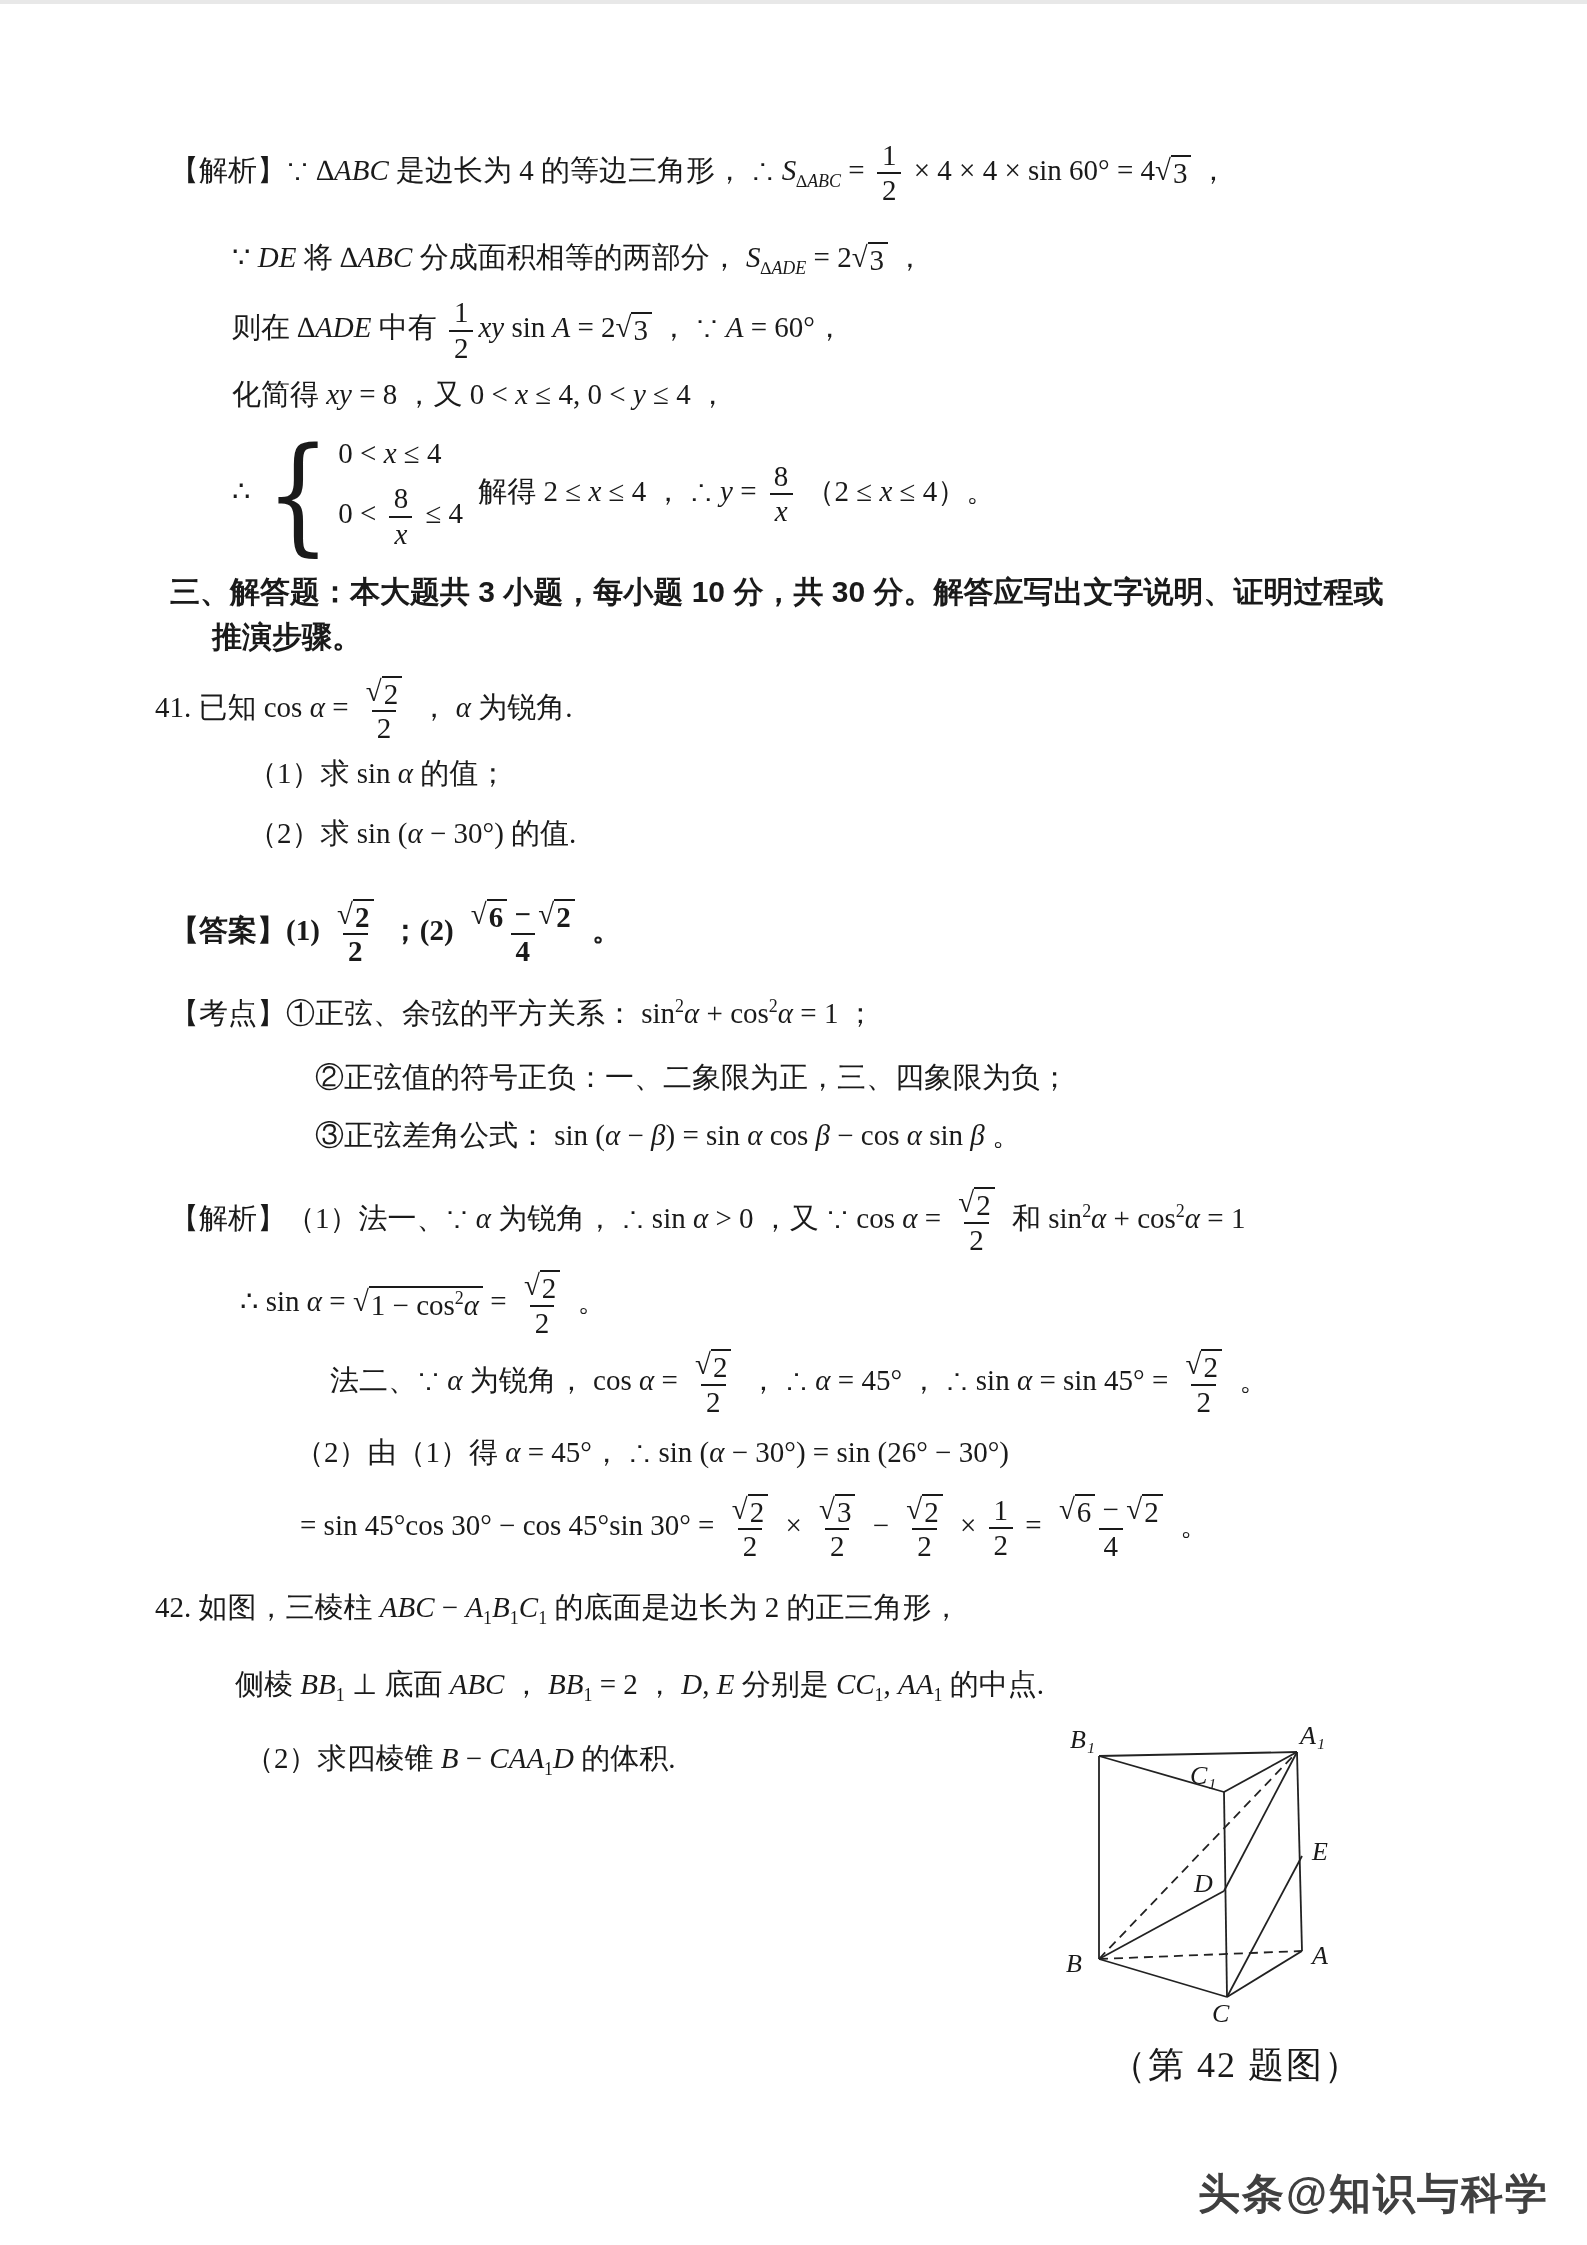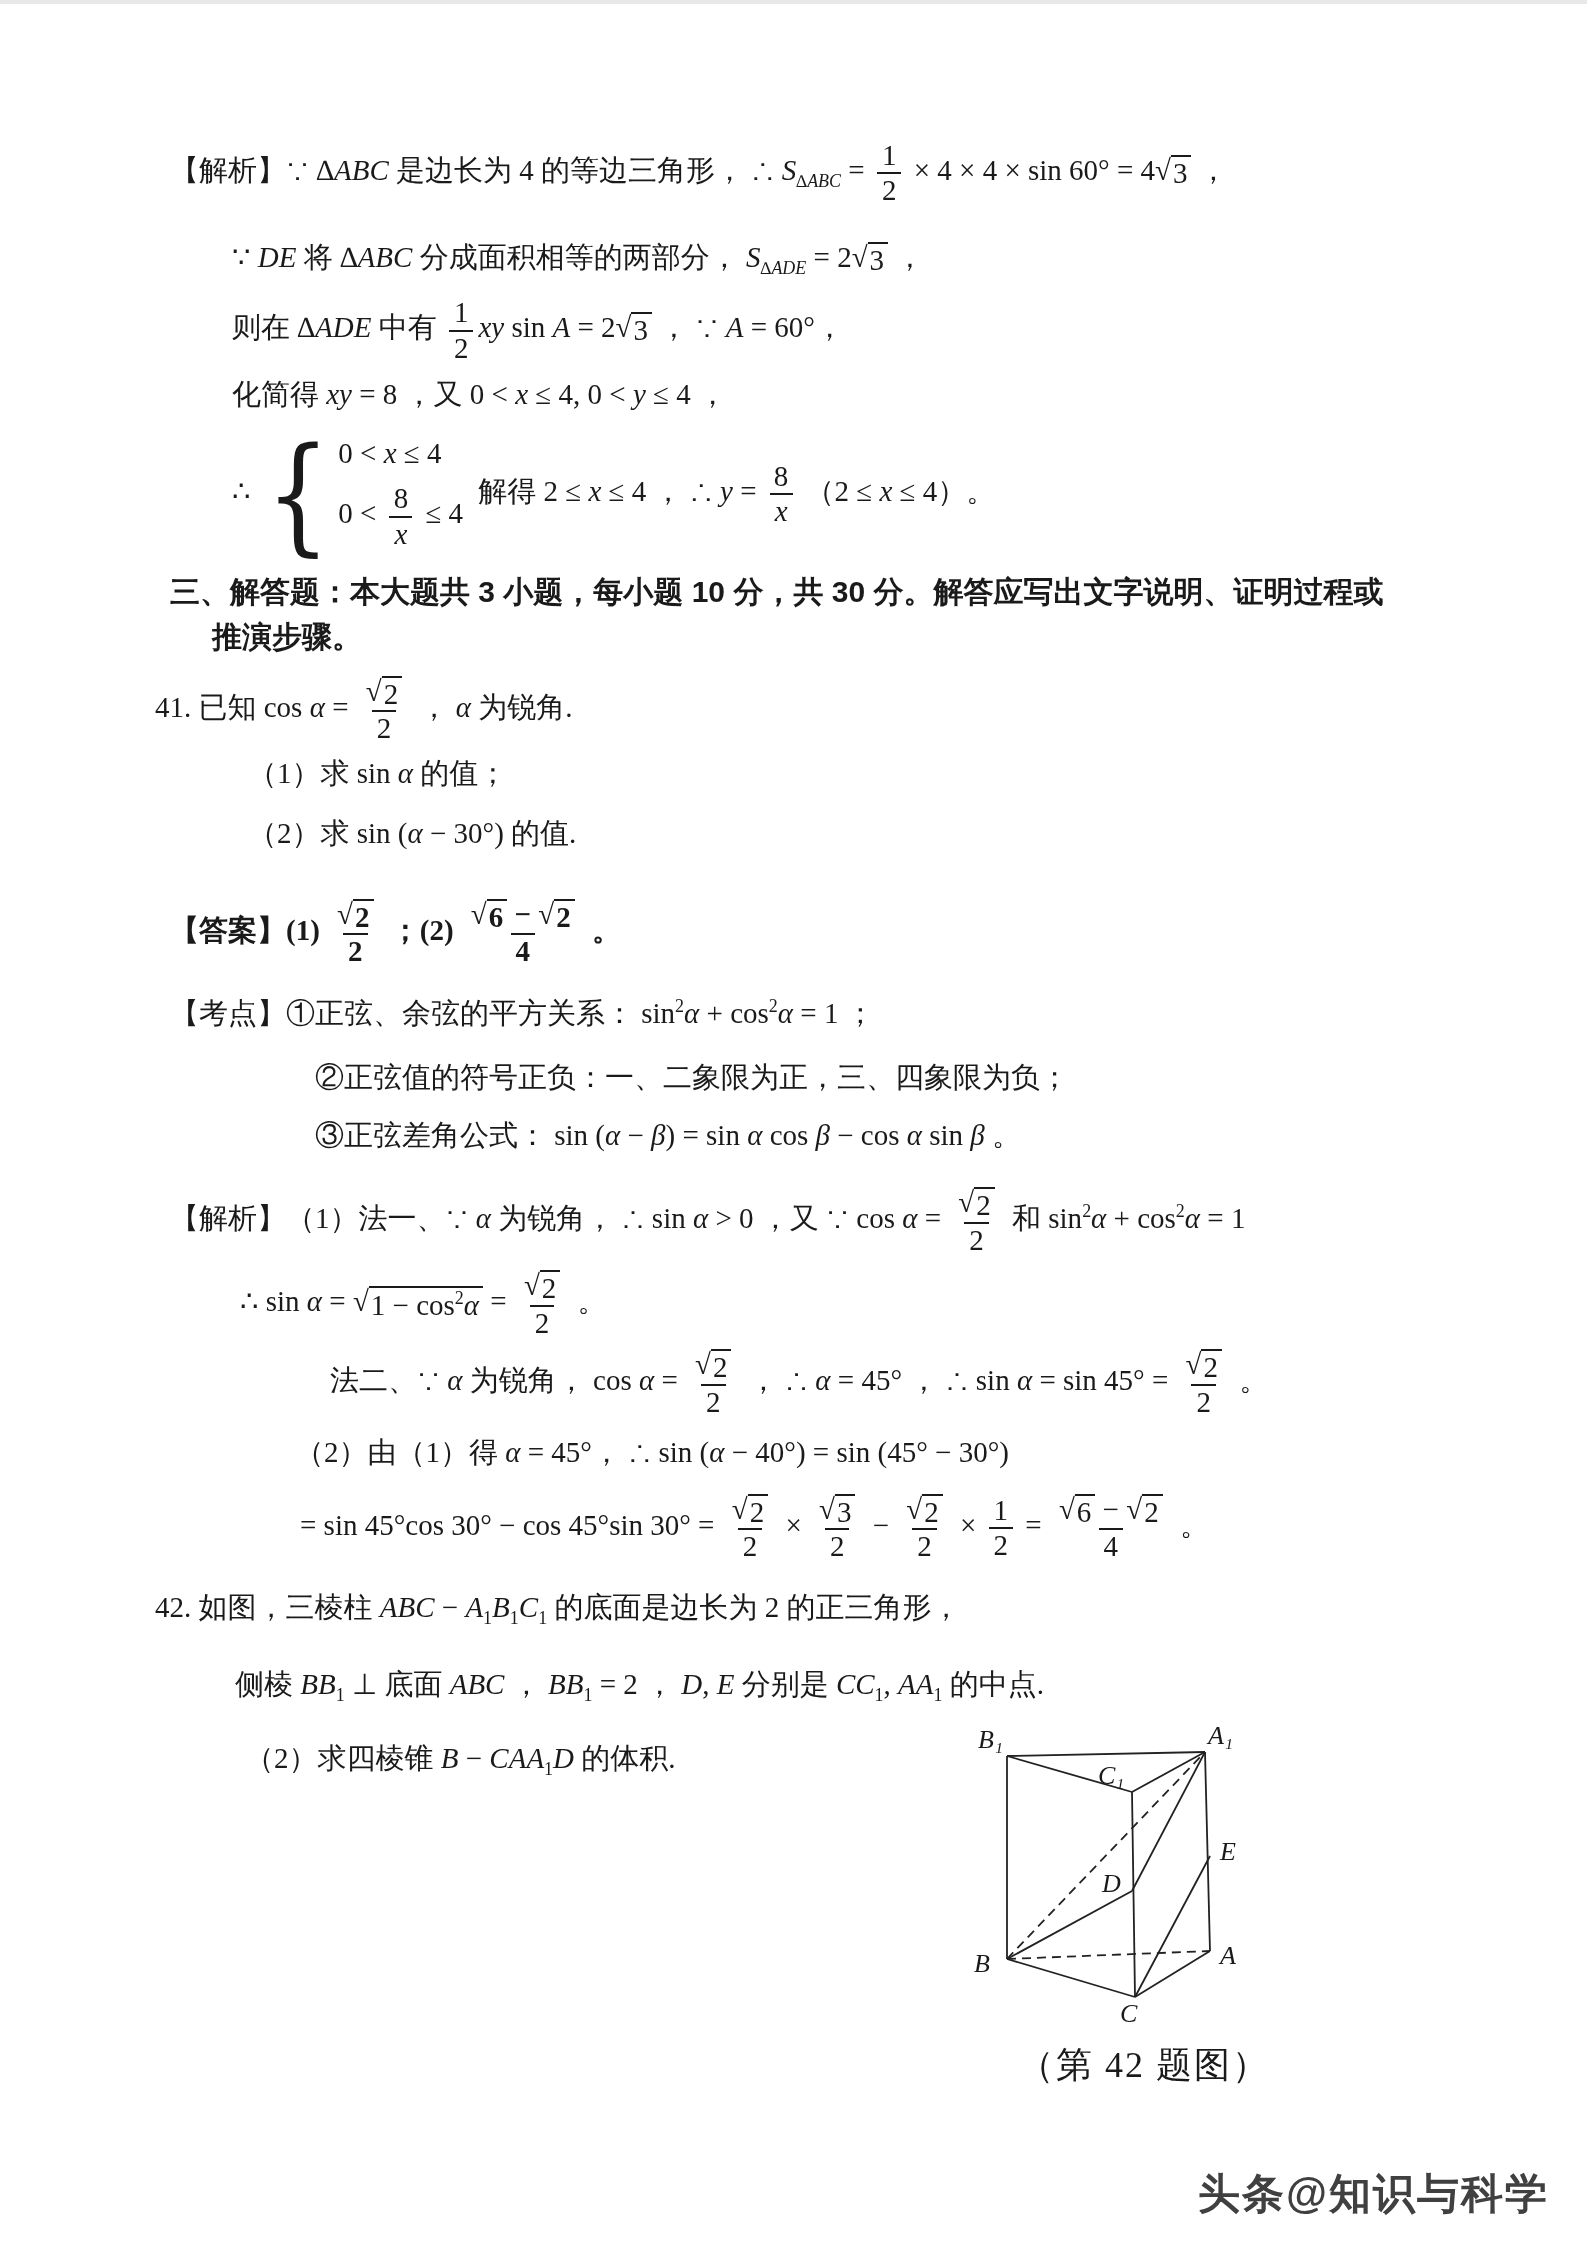--- a/index.html
+++ b/index.html
@@ -17,21 +17,21 @@
   .rad{line-height:1.12;}
   .rc{border-top:2px solid currentColor;line-height:1.12;padding:0 4px 0 2px;margin-top:1px;}
   .cases{display:inline-flex;align-items:center;vertical-align:middle;margin:0 8px;}
   .brace{font-size:350%;font-weight:400;line-height:0.75;transform:scaleY(1.25);margin-right:8px;
          font-family:"DejaVu Serif",serif;}
   .rows{display:inline-flex;flex-direction:column;gap:12px;}
   .crow{display:block;white-space:nowrap;}
   .sec-header{font-family:"Liberation Sans",sans-serif;font-weight:700;font-size:30px;line-height:1.5;
               margin-left:170px;margin-top:18px;}
   .sec-line2{margin-left:42px;}
-  .figure{position:absolute;left:970px;top:1695px;width:330px;height:400px;}
+  .figure{position:absolute;left:1062px;top:1695px;width:330px;height:400px;}
   .figure svg{position:absolute;left:0;top:0;}
   .flabel{position:absolute;font-style:italic;font-size:26px;font-family:"Liberation Serif",serif;}
   .fcap{position:absolute;left:48px;top:342px;font-size:36px;letter-spacing:2px;font-style:normal;}
   .watermark{position:absolute;left:1198px;top:2162px;font-family:"Liberation Sans",sans-serif;
              font-weight:700;font-size:42px;letter-spacing:2px;color:#404040;
              text-shadow:2px 2px 0 #ffffff;}
 </style>
 </head>
 <body>
 
@@ -129,21 +129,21 @@
             <span class="rc"><span class="t">2</span></span>
           </span></span>
         <span class="fd"><span class="t">2</span></span>
       </span><span class="t"> ， ∴ </span><span class="v">α</span><span class="t"> = 45° ， ∴ sin </span><span class="v">α</span><span class="t"> = sin 45° = </span><span class="frac">
         <span class="fn"><span class="sqrt">
             <span class="rad">√</span>
             <span class="rc"><span class="t">2</span></span>
           </span></span>
         <span class="fd"><span class="t">2</span></span>
       </span><span class="t"> 。</span></div>
-  <div class="line" style="margin-left:295px;margin-top:14px;"><span class="t">（2）由（1）得 </span><span class="v">α</span><span class="t"> = 45°， ∴ sin (</span><span class="v">α</span><span class="t"> − 40°) = sin (45° − 30°)</span></div>
+  <div class="line" style="margin-left:295px;margin-top:14px;"><span class="t">（2）由（1）得 </span><span class="v">α</span><span class="t"> = 45°， ∴ sin (</span><span class="v">α</span><span class="t"> − 30°) = sin (26° − 30°)</span></div>
   <div class="line" style="margin-left:300px;margin-top:20px;"><span class="t">= sin 45°cos 30° − cos 45°sin 30° = </span><span class="frac">
         <span class="fn"><span class="sqrt">
             <span class="rad">√</span>
             <span class="rc"><span class="t">2</span></span>
           </span></span>
         <span class="fd"><span class="t">2</span></span>
       </span><span class="t"> × </span><span class="frac">
         <span class="fn"><span class="sqrt">
             <span class="rad">√</span>
             <span class="rc"><span class="t">3</span></span>

